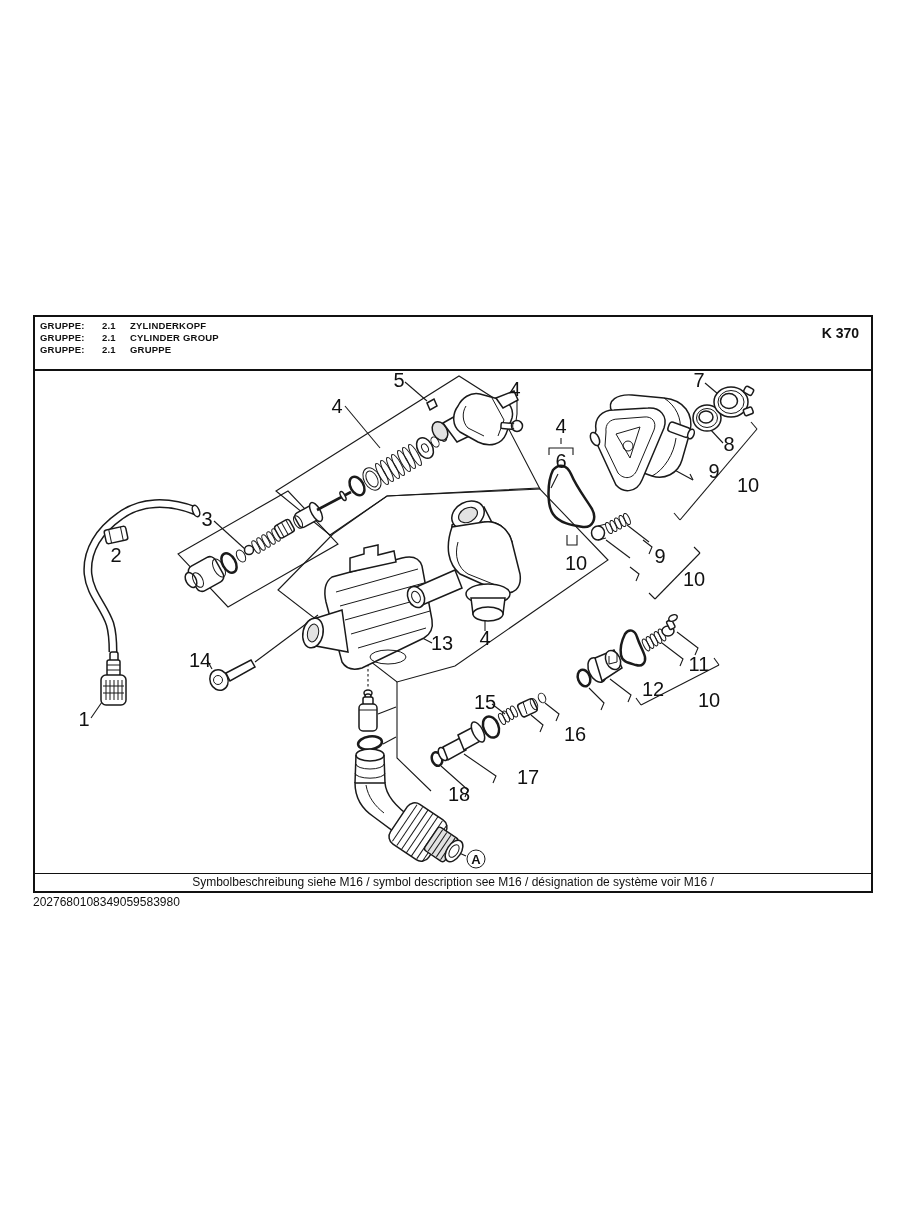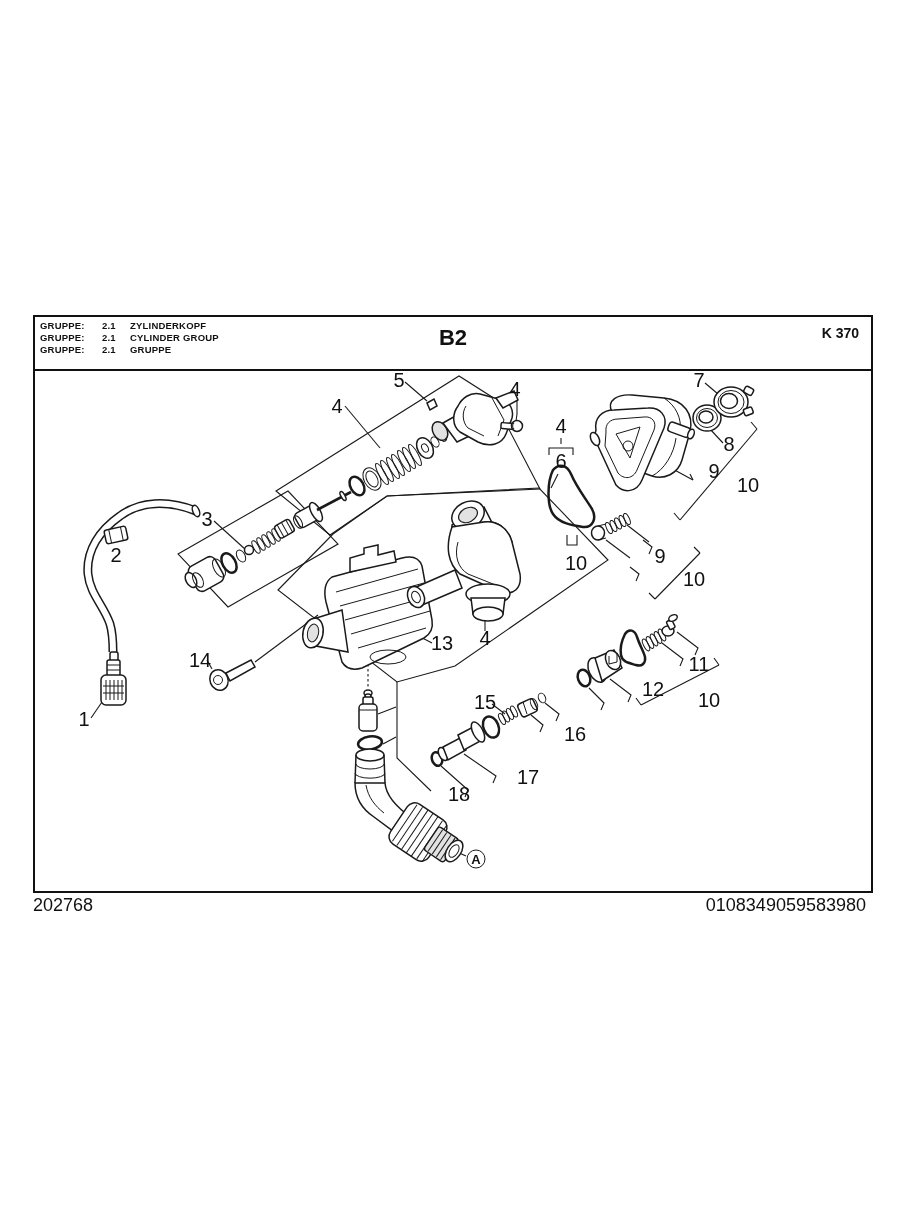--- a/index.html
+++ b/index.html
@@ -4,21 +4,21 @@
 <style>
   html,body{margin:0;padding:0;background:#ffffff;}
   body{width:906px;height:1208px;position:relative;font-family:"Liberation Sans",sans-serif;color:#111;overflow:hidden;}
   .sheet-box{position:absolute;left:33px;top:315px;width:840px;height:578px;border:2px solid #111;box-sizing:border-box;background:#fff;}
   .hdr{position:absolute;left:0;top:0;width:100%;height:54px;border-bottom:2px solid #111;box-sizing:border-box;display:flex;align-items:stretch;}
   .hdr-left{padding:3px 0 0 5px;display:grid;grid-template-columns:62px 28px auto;grid-auto-rows:12px;font-size:9.5px;font-weight:bold;letter-spacing:.2px;line-height:12px;white-space:nowrap;}
   .hdr-center{position:absolute;left:0;right:0;top:8px;text-align:center;font-size:22px;font-weight:bold;}
   .hdr-right{position:absolute;right:12px;top:8px;font-size:14px;font-weight:bold;}
   .ftr{position:absolute;left:0;bottom:0;width:100%;height:18px;border-top:1.5px solid #111;box-sizing:border-box;text-align:center;font-size:12px;line-height:17px;}
   .drawing{position:absolute;left:0;top:43px;width:836px;height:514px;}
-  .meta-row{position:absolute;left:33px;top:895px;width:833px;display:flex;justify-content:space-between;font-size:18px;}
+  .meta-row{position:absolute;left:33px;top:895px;width:833px;display:flex;justify-content:flex-start;font-size:12px;}
   .meta-right{display:flex;}
   svg text.plabel{font-family:"Liberation Sans",sans-serif;font-size:20px;fill:#111;text-anchor:middle;}
   svg text.symA{font-family:"Liberation Sans",sans-serif;font-size:13px;fill:#111;text-anchor:middle;font-weight:bold;}
   svg .ln{stroke:#1a1a1a;stroke-width:1.1;fill:none;}
   svg .part{stroke:#1a1a1a;stroke-width:1.5;fill:#fff;}
   svg .partthin{stroke:#1a1a1a;stroke-width:1;fill:none;}
   svg .oring{stroke:#1a1a1a;stroke-width:2.5;fill:none;}
   svg .gray{fill:#e2e2e2;}
 </style>
 </head>
@@ -31,21 +31,20 @@
       <span>GRUPPE:</span>
       <span>2.1</span>
       <span>ZYLINDERKOPF</span>
       <span>GRUPPE:</span>
       <span>2.1</span>
       <span>CYLINDER GROUP</span>
       <span>GRUPPE:</span>
       <span>2.1</span>
       <span>GRUPPE</span>
     </div>
-    <div class="hdr-center">B2</div>
     <div class="hdr-right">K 370</div>
   </div>
 
   <svg class="drawing" viewBox="35 358 836 514" width="836" height="514" xmlns="http://www.w3.org/2000/svg">
 
     <g>
       <polygon class="ln" points="276,489 459,374 492,395 540,487 387,494 330,533"></polygon>
       <polygon class="ln" points="278,588 333,532 387,494 539,486 608,558 455,664 397,680"></polygon>
       <polygon class="ln" points="178,552 288,489 338,542 228,605"></polygon>
       <polyline class="ln" points="397,680 397,756 431,789"></polyline>
@@ -412,20 +411,21 @@
         <text x="442" y="648" class="plabel">13</text>
         <text x="485" y="643" class="plabel">4</text>
         <text x="200" y="665" class="plabel">14</text>
         <text x="485" y="707" class="plabel">15</text>
         <text x="575" y="739" class="plabel">16</text>
         <text x="528" y="782" class="plabel">17</text>
         <text x="459" y="799" class="plabel">18</text>
       </g>
   </svg>
 
+  <div class="ftr">Symbolbeschreibung siehe M16 / symbol description see M16 / désignation de système voir M16 /</div>
 </div>
 
 <div class="meta-row">
   <span>202768</span>
   <span class="meta-right">
     <span>01083490</span>
     <span>59583980</span>
   </span>
 </div>
 

